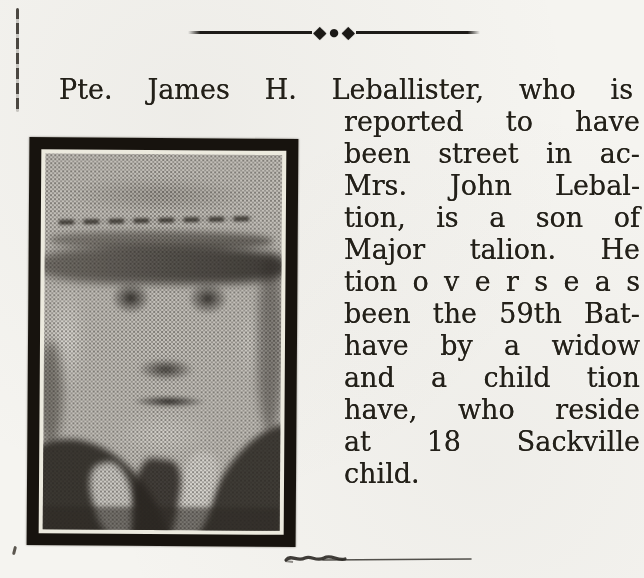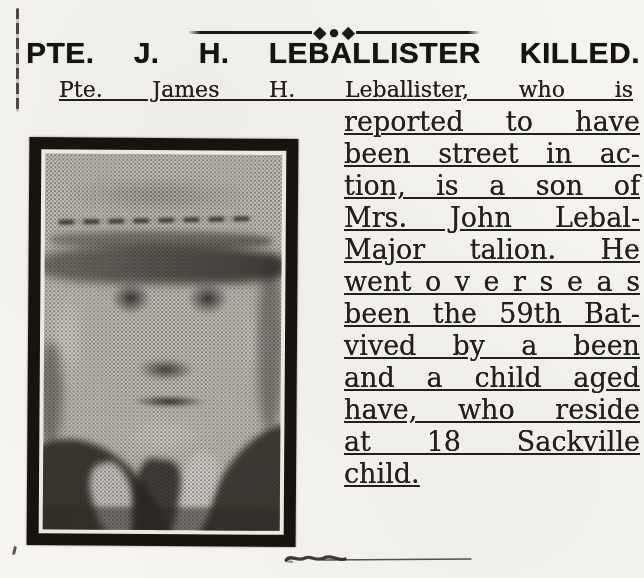--- a/index.html
+++ b/index.html
@@ -53,34 +53,33 @@
     font-weight: bold; font-size: 30px; line-height: 32px;
     letter-spacing: 0.5px; white-space: nowrap;
     text-align: justify; text-align-last: justify;
     color: #161412;
     text-shadow: 0 0 0.7px rgba(22,20,18,0.85);
   }
 
   
   .lead-line {
     position: absolute; left: 21px; top: 74px; width: 612px;
-    font-size: 22px; line-height: 32px;
+    font-size: 27px; line-height: 32px;
     text-indent: 38px; white-space: nowrap;
     text-align: justify; text-align-last: justify;
     color: #232019;
     text-shadow: 0 0 0.6px rgba(35,32,25,0.8);
-    text-decoration: underline;
   }
   .body-col {
     position: absolute; left: 344px; top: 106px; width: 296px;
     font-size: 27px; line-height: 32px;
     color: #232019;
     text-shadow: 0 0 0.6px rgba(35,32,25,0.8);
   }
-  .body-col .jline { text-align: justify; text-align-last: justify; text-decoration: underline; }
+  .body-col .jline { text-align: justify; text-align-last: justify; }
   .body-col .jline.last { text-align-last: left; }
 
   
   .photo-frame {
     position: absolute; left: 28px; top: 138px; width: 269px; height: 408px;
     box-sizing: border-box;
     border: 12px solid #17130e;
     background: #eceade;
     padding: 4px;
     transform: rotate(0.4deg);
@@ -175,21 +174,20 @@
   <div class="col-rule"></div>
 
   <div class="ornament">
     <div class="orn-line left"></div>
     <span class="orn-diamond">◆</span>
     <span class="orn-dot">●</span>
     <span class="orn-diamond">◆</span>
     <div class="orn-line right"></div>
   </div>
 
-  <h1 class="headline" style="margin:0;">PTE. J. H. LEBALLISTER KILLED.</h1>
 
   <div class="lead-line">Pte. James H. Leballister, who is</div>
 
   <figure class="photo-frame" style="margin:0;" aria-label="Halftone newspaper portrait of a man wearing a flat cap, dark jacket and light collar, inside a thick black frame">
     <div class="halftone">
       <div class="feat hat-crown-mottle"></div>
       <div class="feat hat-seam"></div>
       <div class="feat hat-underbrim"></div>
       <div class="feat brim-band"></div>
       <div class="feat cheek-light-left"></div>
@@ -206,27 +204,27 @@
       <div class="feat collar-light-left"></div>
       <div class="feat collar-light-right"></div>
       <div class="feat tie-shadow"></div>
       <div class="feat photo-bottom-dark"></div>
     </div>
   </figure>
 
   <div class="body-col">
     <div class="jline">reported to have</div>
     <div class="jline">been street in ac-</div>
+    <div class="jline">Mrs. John Lebal-</div>
     <div class="jline">tion, is a son of</div>
-    <div class="jline">Mrs. John Lebal-</div>
     <div class="jline">Major talion. He</div>
-    <div class="jline">went o v e r s e a s</div>
+    <div class="jline">tion o v e r s e a s</div>
     <div class="jline">been the 59th Bat-</div>
-    <div class="jline">vived by a been</div>
-    <div class="jline">and a child aged</div>
+    <div class="jline">have by a widow</div>
+    <div class="jline">and a child tion</div>
     <div class="jline">have, who reside</div>
     <div class="jline">at 18 Sackville</div>
     <div class="jline last">child.</div>
   </div>
 
   <svg class="squiggle" viewBox="0 0 192 16" xmlns="http://www.w3.org/2000/svg">
     <path d="M3 10 C8 4 14 12 22 8 C28 5 33 12 41 8 C48 4 54 11 62 9" fill="none" stroke="#2b2823" stroke-width="3.2" stroke-linecap="round" opacity="0.9"></path>
     <path d="M40 10 L188 9" fill="none" stroke="#2b2823" stroke-width="1.6" stroke-linecap="round" opacity="0.8"></path>
     <path d="M2 11 L10 12" fill="none" stroke="#2b2823" stroke-width="2" opacity="0.5"></path>
   </svg>

